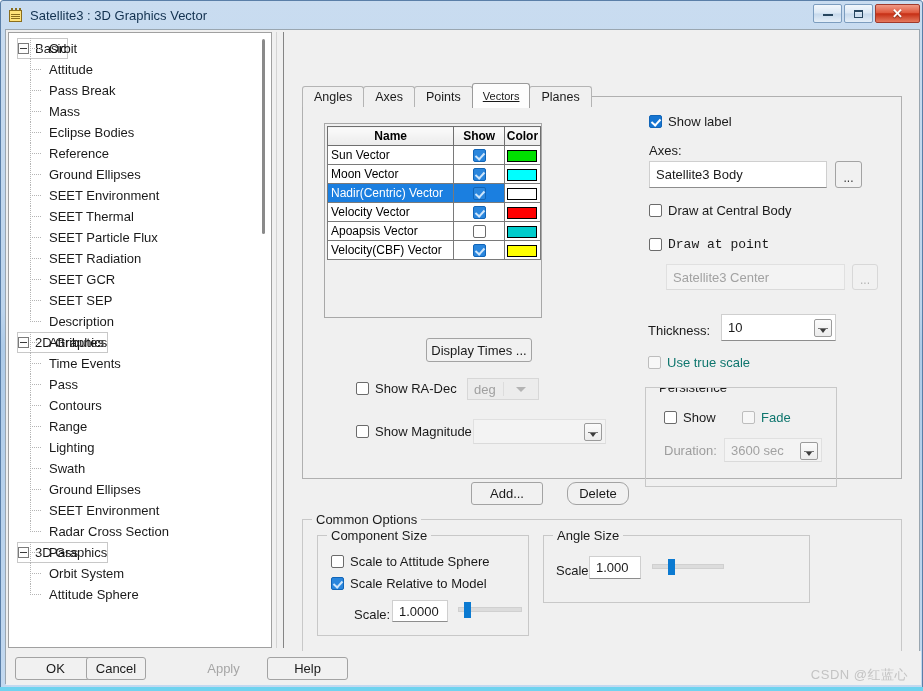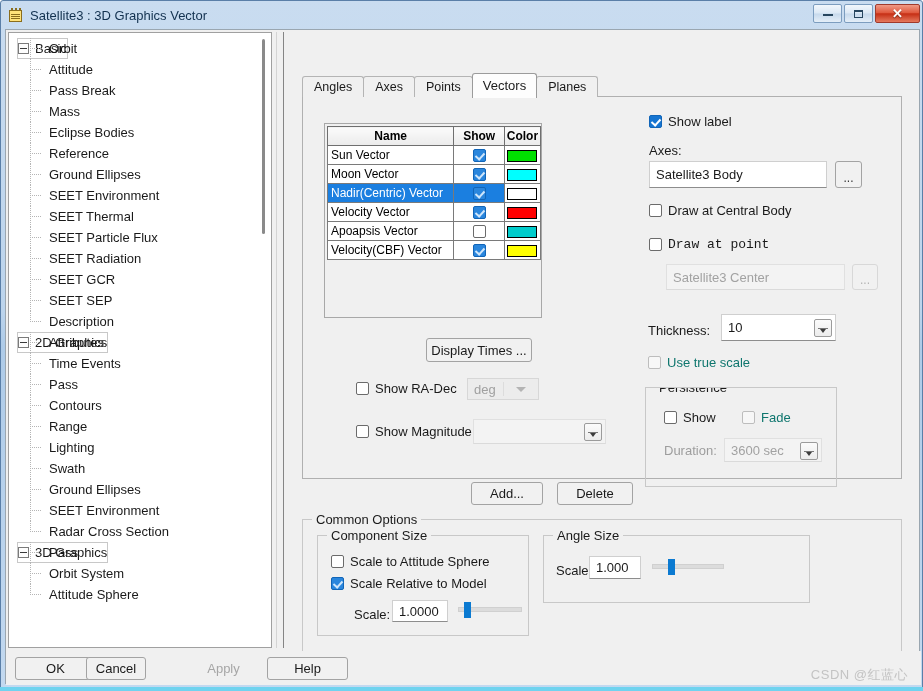--- a/index.html
+++ b/index.html
@@ -204,21 +204,21 @@
   
   #right-pane {
     position: absolute;
     left: 288px; top: 8px;
     width: 620px; height: 610px;
   }
 
   
   #tabstrip {
     position: absolute;
-    left: 8px; top: 36px;
+    left: 8px; top: 46px;
     height: 23px;
     display: flex;
     align-items: flex-end;
     z-index: 3;
     text-align: center;
   }
   .tab {
     height: 21px;
     line-height: 21px;
     padding: 0 11px;
@@ -232,23 +232,24 @@
     border-radius: 3px 3px 0 0;
     white-space: nowrap;
   }
   .tab.active {
     height: 25px;
     line-height: 24px;
     background: #fdfdfd;
     border-color: #9b9b9b;
     position: relative;
     z-index: 4;
-    font-size: 13px;
+    font-size: 11px;
     margin-bottom: -1px;
     padding: 0 10px;
+    text-decoration: underline;
   }
 
   #tabpanel {
     position: absolute;
     left: 8px; top: 58px;
     width: 600px; height: 383px;
     box-sizing: border-box;
     background: #f0f0f0;
     border: 1px solid #b0b0b0;
   }
@@ -834,21 +835,21 @@
             <span class="spin" style="right:3px; top:3px;">
               <span class="bar"></span>
                 <span class="dn"></span>
             </span>
           </div>
         </div>
 
       </div>
 
       <div class="btn" style="position:absolute; left:177px; top:444px; width:72px; height:23px;">Add...</div>
-      <div class="btn" style="position:absolute; left:263px; top:444px; width:76px; height:23px;">Delete</div>
+      <div class="btn" style="position:absolute; left:273px; top:444px; width:62px; height:23px;border-radius:9px;">Delete</div>
 
       <div class="group" style="left:8px; top:481px; width:600px; height:150px;">
         <span class="gtitle">Common Options</span>
 
         <div class="group" style="left:14px; top:15px; width:212px; height:101px;">
           <span class="gtitle">Component Size</span>
           <div class="cbrow" style="position:absolute; left:13px; top:18px;">
             <span class="cb"></span>
             <span class="lbl">Scale to Attitude Sphere</span>
           </div>

